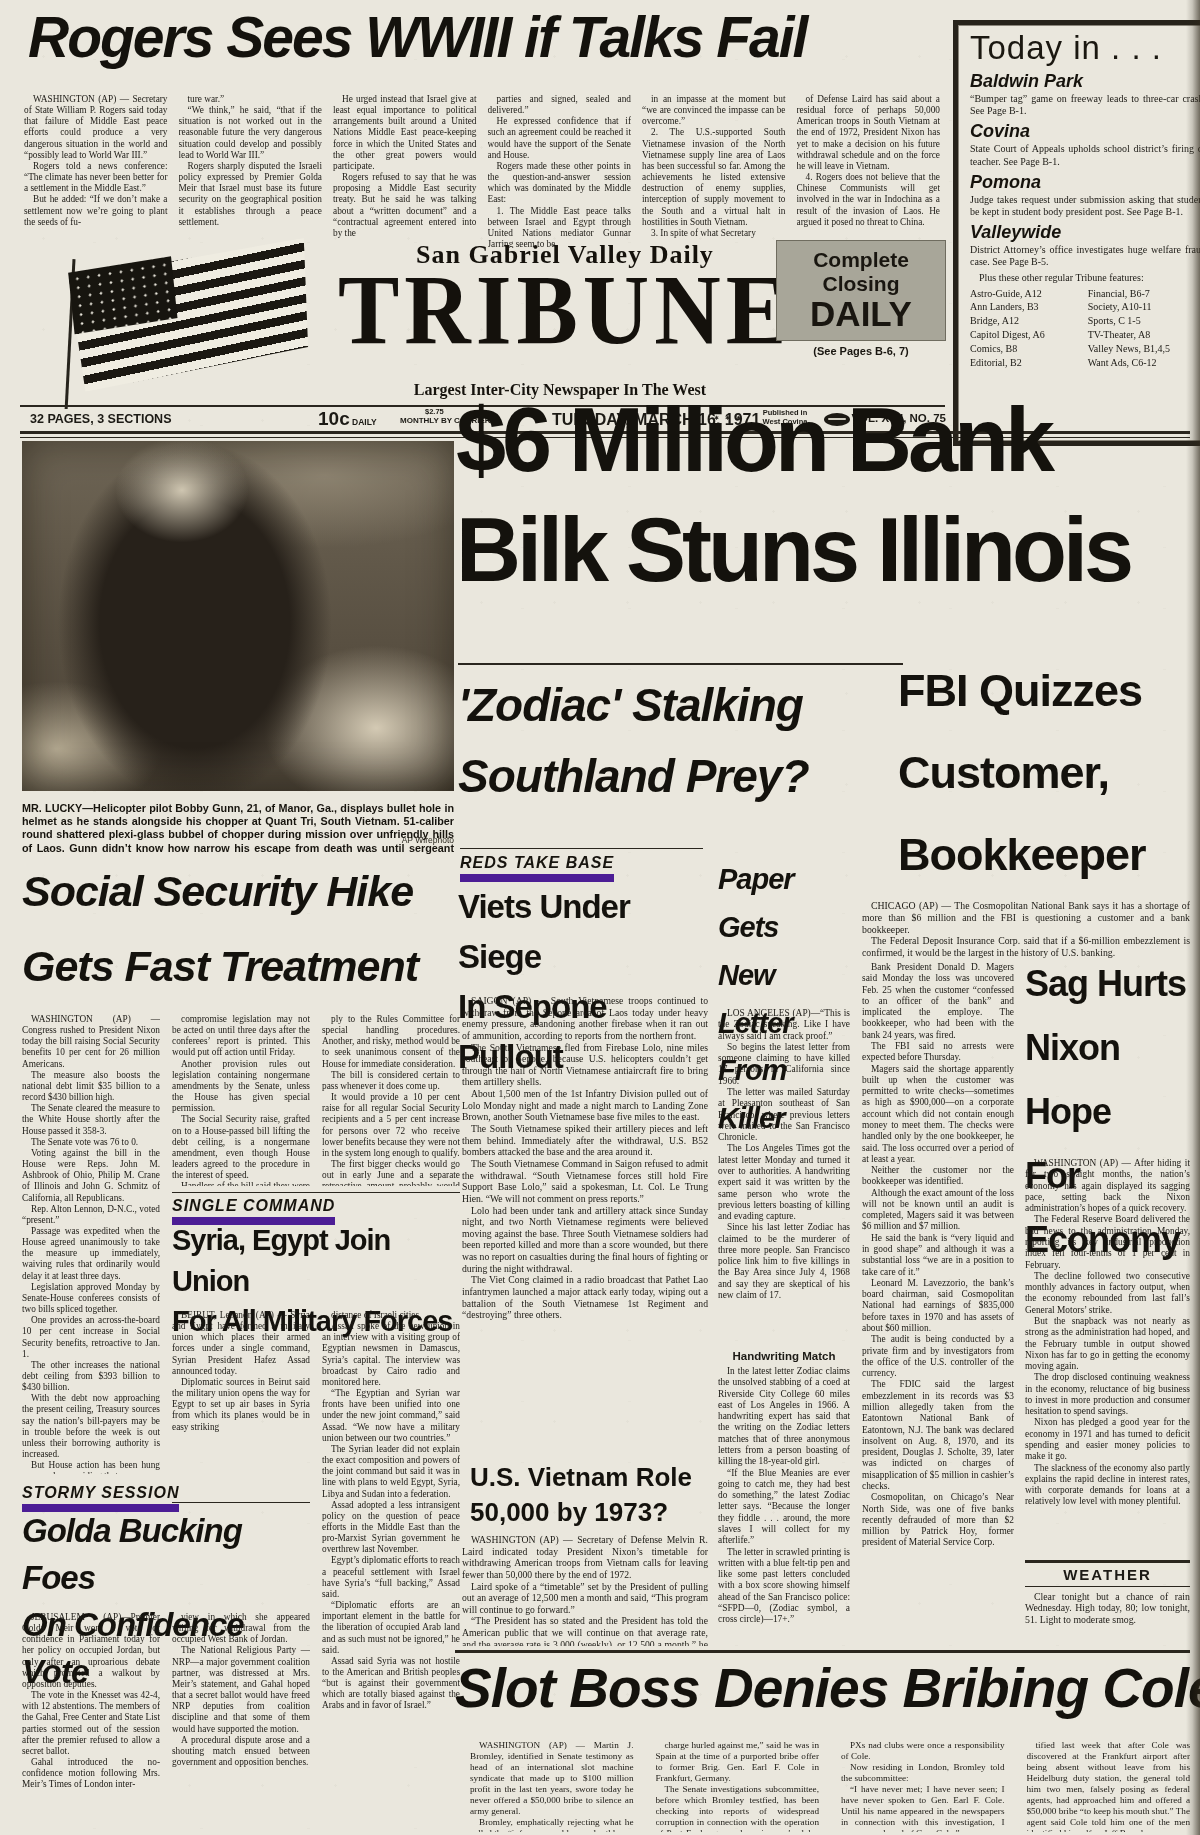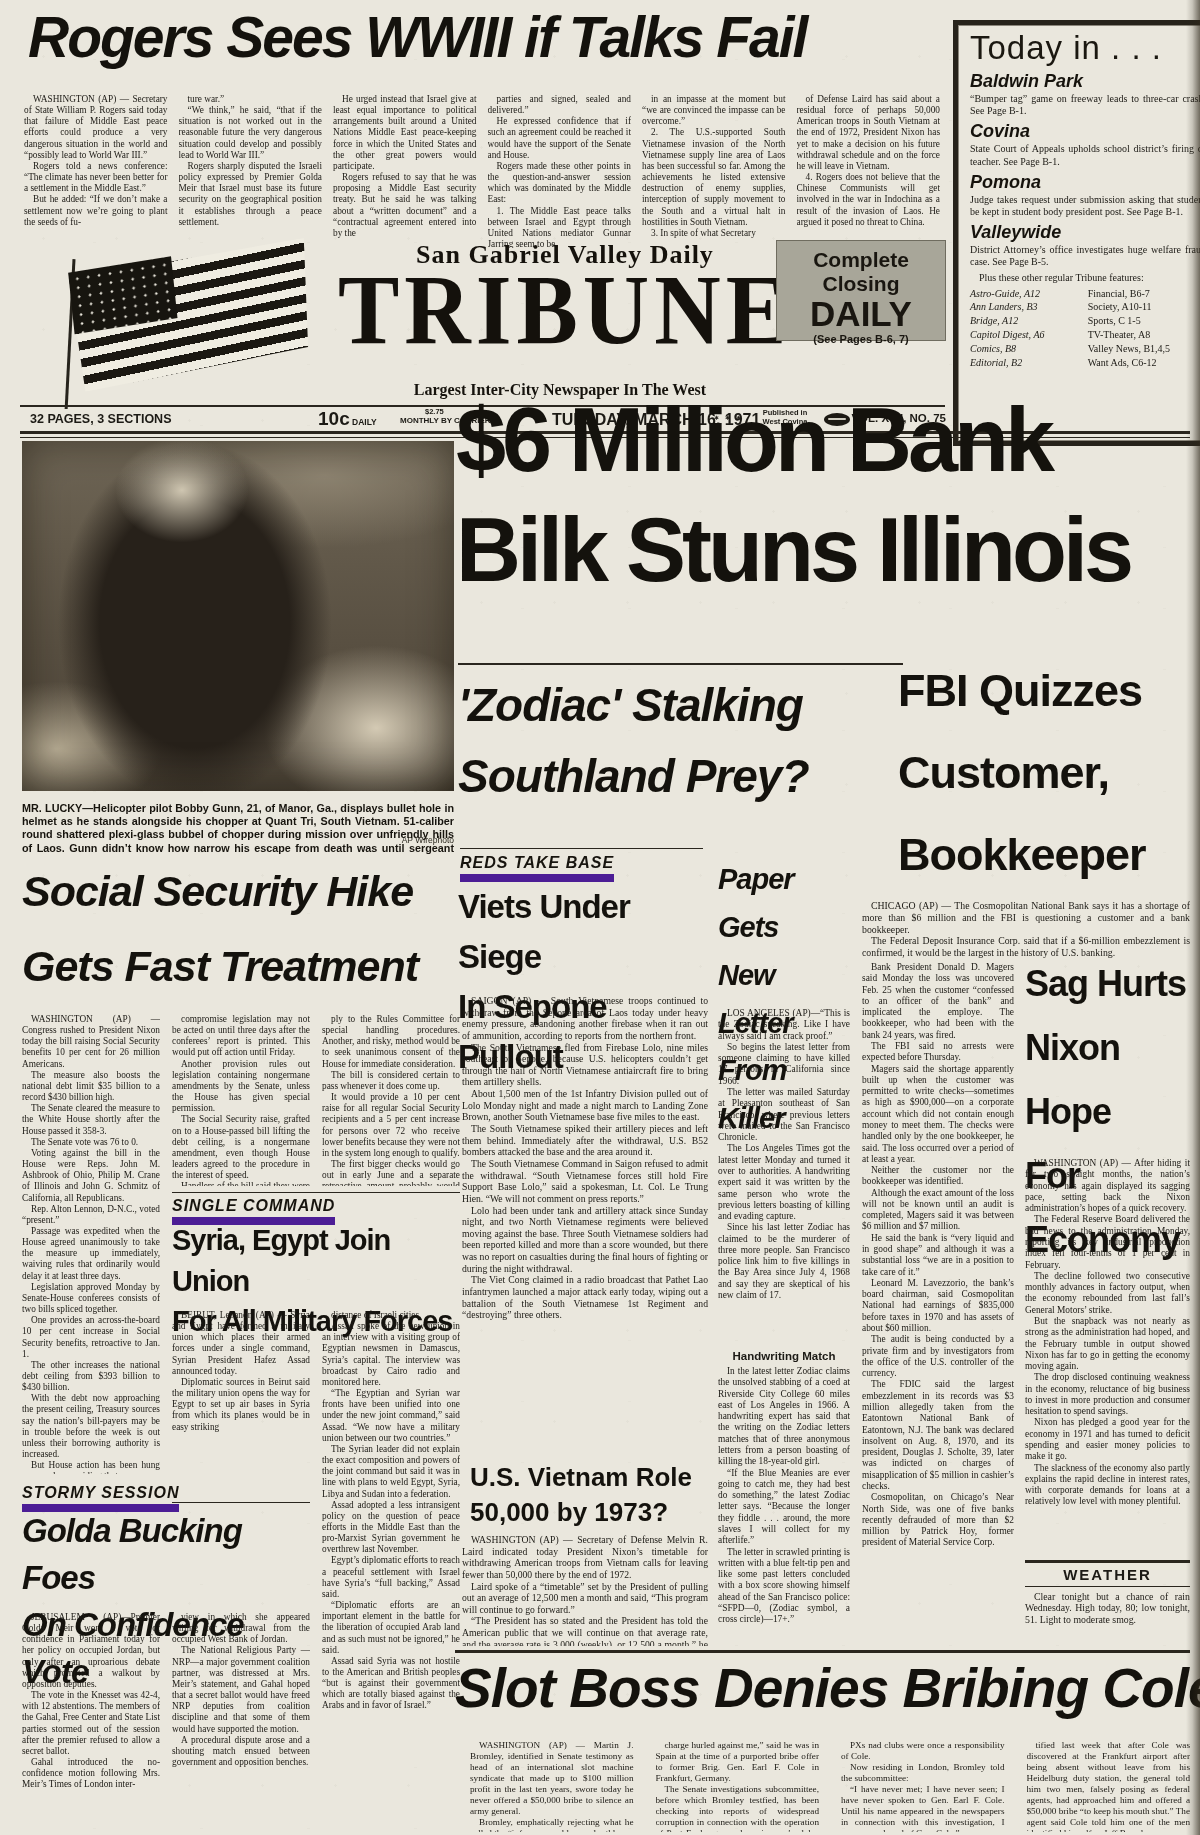--- a/index.html
+++ b/index.html
@@ -97,21 +97,21 @@
     <div class="today-head">Baldwin Park</div>
     <div class="today-body">“Bumper tag” game on freeway leads to three-car crash. See Page B-1.</div>
     <div class="today-head">Covina</div>
     <div class="today-body">State Court of Appeals upholds school district’s firing of teacher. See Page B-1.</div>
     <div class="today-head">Pomona</div>
     <div class="today-body">Judge takes request under submission asking that student be kept in student body president post. See Page B-1.</div>
     <div class="today-head">Valleywide</div>
     <div class="today-body">District Attorney’s office investigates huge welfare fraud case. See Page B-5.</div>
     <div class="today-body" style="margin-top:3px;text-indent:9px;">Plus these other regular Tribune features:</div>
     <div class="today-feats">
-      <div class="pre" style="flex:1;font-style:italic;">Astro-Guide, A12
+      <div class="pre" style="flex:1;">Astro-Guide, A12
 Ann Landers, B3
 Bridge, A12
 Capitol Digest, A6
 Comics, B8
 Editorial, B2</div>
       <div class="pre" style="flex:1.1;">Financial, B6-7
 Society, A10-11
 Sports, C 1-5
 TV-Theater, A8
 Valley News, B1,4,5
@@ -124,21 +124,21 @@
     <div class="flag-body"></div>
     <div class="flag-canton"></div>
   </div>
 
   <div class="abs" style="left:330px;top:240px;width:470px;text-align:center;font-weight:bold;font-size:26px;letter-spacing:1px;color:#15120c;">San Gabriel Valley Daily</div>
   <div class="abs tribune" style="left:330px;top:264px;width:470px;">TRIBUNE</div>
 
   <div class="abs stocks-box" style="left:776px;top:240px;width:168px;height:92px;padding-top:7px;">
     <div style="font-size:21px;">Complete Closing</div>
     <div style="font-size:35px;line-height:1;">DAILY</div>
-    <div style="font-size:11px;margin-top:2px;">(See Pages B-6, 7)</div>
+    <div style="font-size:11px;margin-top:14px;">(See Pages B-6, 7)</div>
   </div>
 
   <div class="abs" style="left:300px;top:381px;width:520px;text-align:center;font-weight:bold;font-size:16px;color:#16130d;">Largest Inter-City Newspaper In The West</div>
 
   <div class="abs rule" style="left:20px;top:405px;width:925px;height:2px;"></div>
 
   <div class="abs sans-b" style="left:30px;top:412px;font-size:12.5px;">32 PAGES, 3 SECTIONS</div>
   <div class="abs sans-b" style="left:318px;top:408px;font-size:19px;">10c</div>
   <div class="abs sans-b" style="left:352px;top:417px;font-size:8.5px;">DAILY</div>
   <div class="abs sans-b" style="left:425px;top:407px;font-size:7.5px;">$2.75</div>

